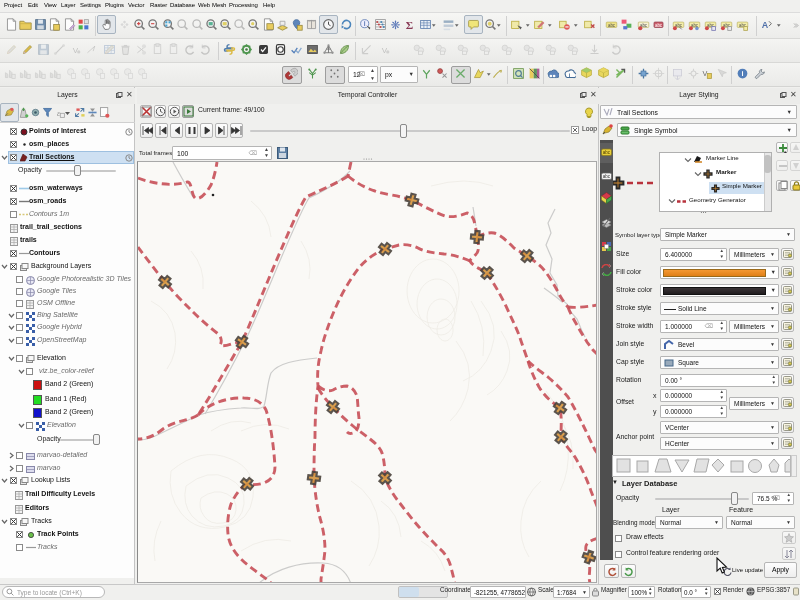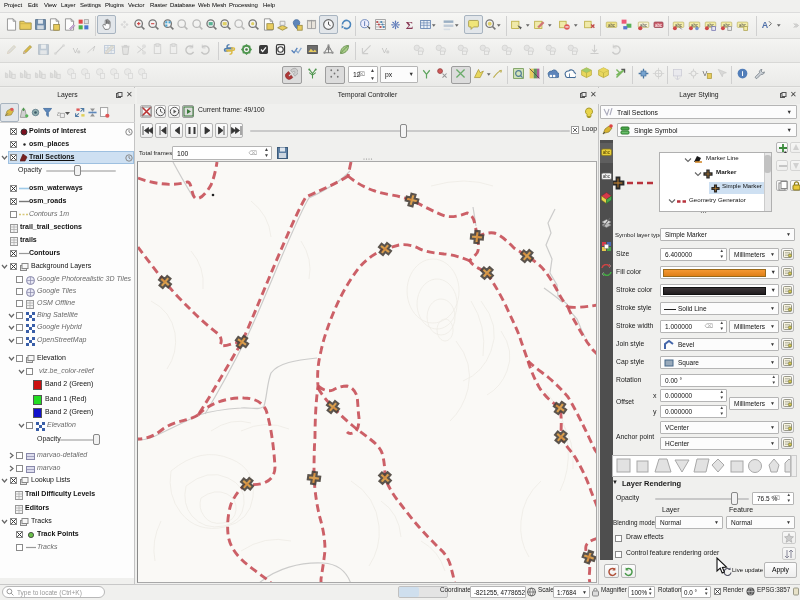--- a/index.html
+++ b/index.html
@@ -1541,21 +1541,21 @@
       <path d="M62,4 l14,0 -7,12 z" fill="#e2e2e2" stroke="#a8a8a8"></path>
       <path d="M81,16 l3,-13 l12,0 -3,13 z" fill="#e2e2e2" stroke="#a8a8a8"></path>
       <path d="M105,3 l6,6 -6,7 -6,-7 z" fill="#e2e2e2" stroke="#a8a8a8"></path>
       <rect x="118" y="5" width="12" height="11" fill="#e2e2e2" stroke="#a8a8a8"></rect>
       <circle cx="142" cy="10" r="6.5" fill="#e2e2e2" stroke="#a8a8a8"></circle>
       <path d="M156,9 l5,-6 5,6 -2,7 -6,0 z" fill="#e2e2e2" stroke="#a8a8a8"></path>
       <path d="M172,16 l0,-9 4,-4 4,4 0,9 z" fill="#e2e2e2" stroke="#a8a8a8"></path>
     </svg></div>
 <div class="" style="position:absolute;left:791px;top:455px;width:6px;height:22px;background:#eee;border:1px solid #ccc;"></div>
 <div class="" style="position:absolute;left:612px;top:479px;width:8px;height:9px;"><span style="font-size:6px;color:#222;">▼</span></div>
-<div class="" style="position:absolute;left:622px;top:480px;width:100px;height:10px;"><span style="font-size:7.5px;color:#1a1a1a;font-weight:bold;">Layer Rendering</span></div>
+<div class="" style="position:absolute;left:622px;top:480px;width:100px;height:10px;"><span style="font-size:7.5px;color:#1a1a1a;font-weight:bold;">Layer Database</span></div>
 <div class="" style="position:absolute;left:616px;top:495px;width:100px;height:10px;"><span style="font-size:6.8px;color:#1a1a1a;">Opacity</span></div>
 <div class="" style="position:absolute;left:655px;top:498px;width:94px;height:2px;background:#c8c8c8;border-radius:1px;"></div>
 <div class="" style="position:absolute;left:731px;top:492px;width:7px;height:13px;background:#f2f2f2;border:1px solid #888;border-radius:2px;"></div>
 <div class="fld" style="position:absolute;left:752px;top:492px;width:42px;height:13px;">
     <span style="position:absolute;left:4px;top:3px;font-size:6.5px;">76.5 %</span>
     <span style="position:absolute;right:13px;top:2px;font-size:6px;color:#999;">⌫</span>
     <span style="position:absolute;right:2px;top:0;font-size:4.5px;color:#444;">▲</span>
     <span style="position:absolute;right:2px;bottom:1px;font-size:4.5px;color:#444;">▼</span>
   </div>
 <div class="" style="position:absolute;left:662px;top:506px;width:30px;height:9px;"><span style="font-size:7px;color:#222;">Layer</span></div>

